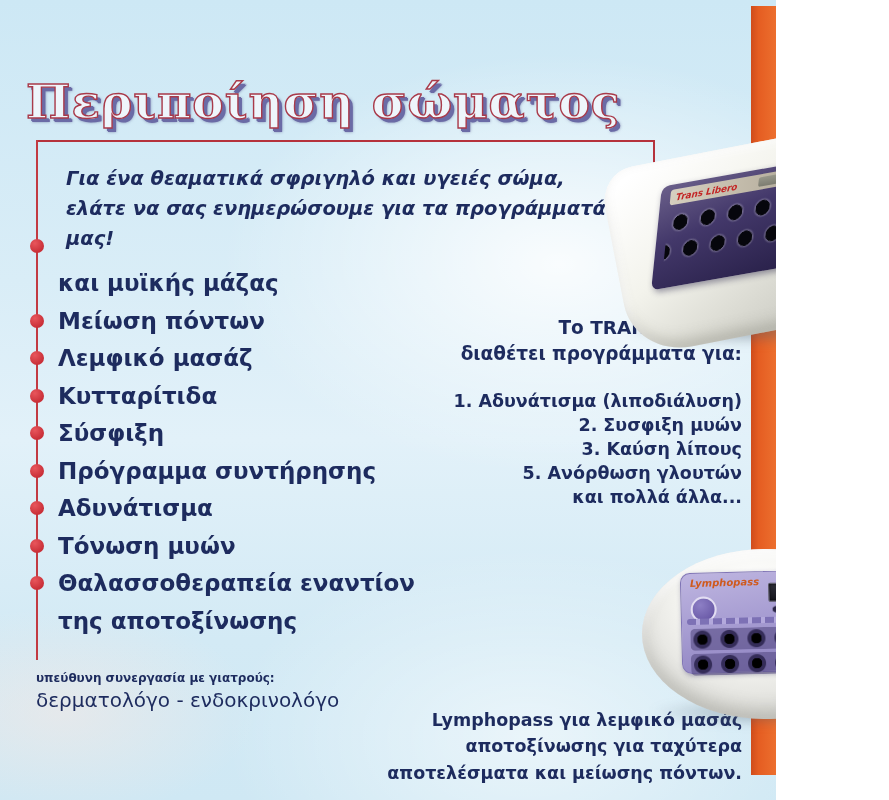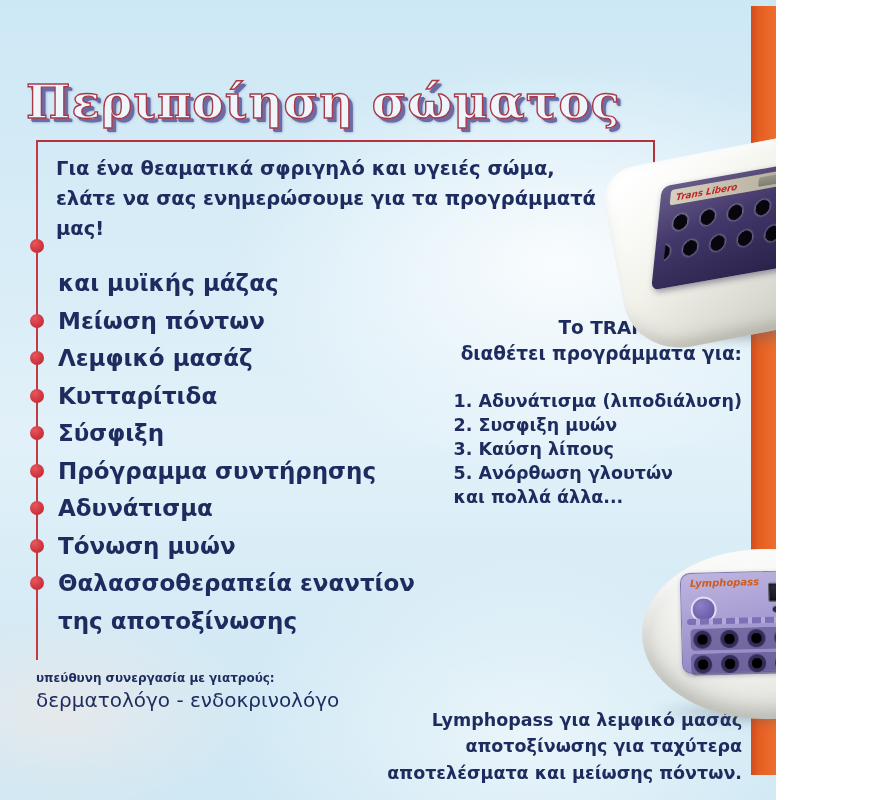--- a/index.html
+++ b/index.html
@@ -22,38 +22,38 @@
     font-size:47px;font-weight:bold;letter-spacing:1px;white-space:nowrap;
     color:#eef5fb;
     -webkit-text-stroke:1.4px #a93a4a;
     text-shadow:3px 3px 0 #6b6ba6,4px 4px 0 #6b6ba6,4px 4px 3px rgba(60,60,120,0.55);
   }
   
   .rule-top{position:absolute;left:38px;top:140px;width:617px;height:2px;background:#b5323c;}
   .rule-right{position:absolute;left:653px;top:140px;width:2px;height:52px;background:#b5323c;}
   .rule-left{position:absolute;left:36px;top:140px;width:2px;height:520px;background:#c23a42;}
   
-  .intro{position:absolute;left:56px;top:154px;margin:0;width:540px;
-    font-size:19.5px;font-weight:bold;color:#1d2b5e;line-height:1.55;}
+  .intro{position:absolute;left:56px;top:154px;margin:10px;width:540px;
+    font-size:19.5px;font-weight:bold;color:#1d2b5e;line-height:1.55;font-style:italic;}
   
   .services{position:absolute;left:58px;top:227px;color:#1d2b5e;}
   .service-row{position:relative;height:37.5px;display:flex;align-items:center;
     font-size:23px;font-weight:bold;white-space:nowrap;}
   .service-row .dot{display:none;}
   .service-row.has-bullet .dot{display:block;position:absolute;left:-28px;top:50%;
     width:14px;height:14px;margin-top:-7px;border-radius:50%;
     background:radial-gradient(circle at 35% 30%,#e8565c,#c92f38 70%);}
   
   .doctors{position:absolute;left:36px;top:671px;color:#1d2b5e;}
   .doctors-bold{font-size:12px;font-weight:bold;line-height:1.3;}
   .doctors-reg{font-size:20px;font-weight:normal;line-height:1.35;}
   
   .tl-heading{position:absolute;right:34px;top:315px;text-align:right;color:#1d2b5e;
     font-size:18.5px;font-weight:bold;line-height:1.38;white-space:nowrap;}
-  .tl-programs{position:absolute;right:34px;top:390px;color:#1d2b5e;
+  .tl-programs{position:absolute;right:34px;top:390px;text-align:right;color:#1d2b5e;
     font-size:17.5px;font-weight:bold;line-height:1.37;white-space:nowrap;}
   .lp-caption{position:absolute;right:34px;top:707px;text-align:right;color:#1d2b5e;
     font-size:17.5px;font-weight:bold;line-height:1.5;white-space:nowrap;}
   
   .device1{position:absolute;left:612px;top:144px;width:268px;height:192px;}
   .d1-shadow{position:absolute;left:8px;bottom:-10px;width:95%;height:34px;border-radius:50%;
     background:radial-gradient(ellipse at center,rgba(80,95,110,0.5),rgba(80,95,110,0) 70%);
     filter:blur(4px);}
   .d1-rot{position:absolute;inset:0;transform:rotate(-11deg);}
   .d1-body{position:absolute;inset:2px;

